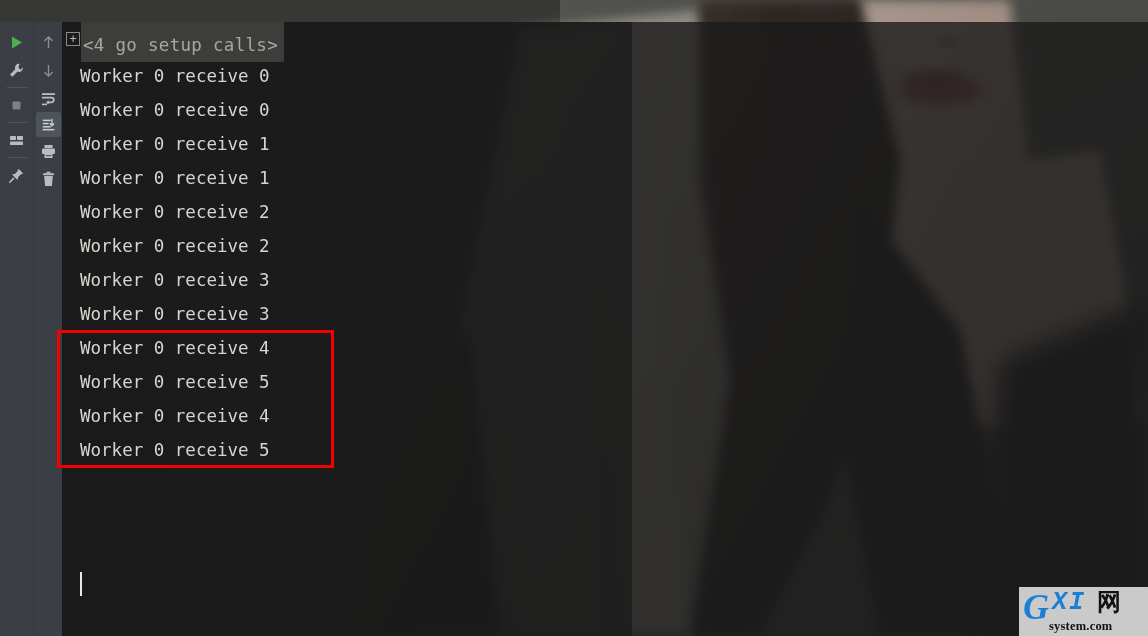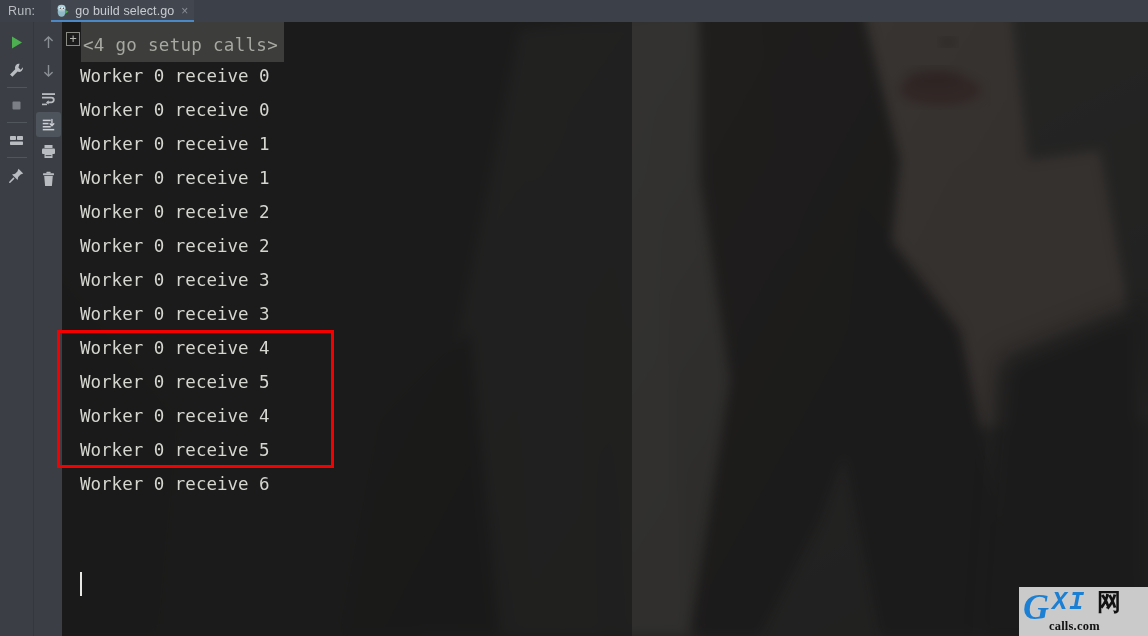--- a/index.html
+++ b/index.html
@@ -331,40 +331,20 @@
 
       <path d="M1000 360 L1148 300 L1148 636 L980 636 Z" fill="#181512" filter="url(#soft2)"></path>
 
       <rect x="0" y="0" width="1148" height="636" fill="#2a2a2a" opacity="0.30"></rect>
     </svg>
   </div>
 
   <div class="console-veil"></div>
   <div class="console-veil-left"></div>
 
-  <div class="runbar">
-    <span class="runbar-label">Run:</span>
-
-    <div class="run-tab">
-      <span class="gopher-icon">
-        <svg viewBox="0 0 16 16" xmlns="http://www.w3.org/2000/svg">
-          <ellipse cx="7" cy="8.5" rx="4.2" ry="5.2" fill="#8fb9c7"></ellipse>
-          <ellipse cx="7" cy="4.5" rx="4.3" ry="3.6" fill="#a9cdd8"></ellipse>
-          <circle cx="5.4" cy="4.3" r="1.5" fill="#fff"></circle>
-          <circle cx="8.7" cy="4.3" r="1.5" fill="#fff"></circle>
-          <circle cx="5.6" cy="4.4" r="0.75" fill="#1c1c1c"></circle>
-          <circle cx="8.9" cy="4.4" r="0.75" fill="#1c1c1c"></circle>
-          <path d="M6.2 7.2 h1.8 v0.9 h-1.8 z" fill="#e8a4a4"></path>
-          <path d="M11 6 l3.3 2.2 -3.3 2.2 z" fill="#4caf50"></path>
-        </svg>
-      </span>
-      <span class="run-tab-label">go build select.go</span>
-      <span class="tab-close">×</span>
-    </div>
-  </div>
 
   <div class="gutter-a">
     <div style="height:6px"></div>
     <div class="tb-icon">
       <svg width="17" height="17" viewBox="0 0 17 17" xmlns="http://www.w3.org/2000/svg">
         <path d="M4 2.5 L14 8.5 L4 14.5 Z" fill="#4caf50"></path>
       </svg>
     </div>
     <div class="tb-icon">
       <svg width="17" height="17" viewBox="0 0 17 17" xmlns="http://www.w3.org/2000/svg">
@@ -454,30 +434,29 @@
     <div class="line out-line" style="top:105px;">Worker 0 receive 1</div>
     <div class="line out-line" style="top:139px;">Worker 0 receive 1</div>
     <div class="line out-line" style="top:173px;">Worker 0 receive 2</div>
     <div class="line out-line" style="top:207px;">Worker 0 receive 2</div>
     <div class="line out-line" style="top:241px;">Worker 0 receive 3</div>
     <div class="line out-line" style="top:275px;">Worker 0 receive 3</div>
     <div class="line out-line" style="top:309px;">Worker 0 receive 4</div>
     <div class="line out-line" style="top:343px;">Worker 0 receive 5</div>
     <div class="line out-line" style="top:377px;">Worker 0 receive 4</div>
     <div class="line out-line" style="top:411px;">Worker 0 receive 5</div>
-    <div class="line out-line" style="top:445px;">Worker 0 receive 6</div>
 
 
     <div class="cursor" style="top:550px;"></div>
   </div>
 
   <div class="red-box" style="left:57px; top:330px; width:277px; height:138px;"></div>
 
   <div class="watermark" style="left:1019px; top:587px; width:129px; height:49px;">
     <div class="wm-inner">
       <span class="wm-g">G</span>
       <span class="wm-xi">XI</span>
       <span class="wm-cn">网</span>
-      <span class="wm-sys">calls.com</span>
+      <span class="wm-sys">system.com</span>
     </div>
   </div>
 
 </div>
 
 </body></html>

